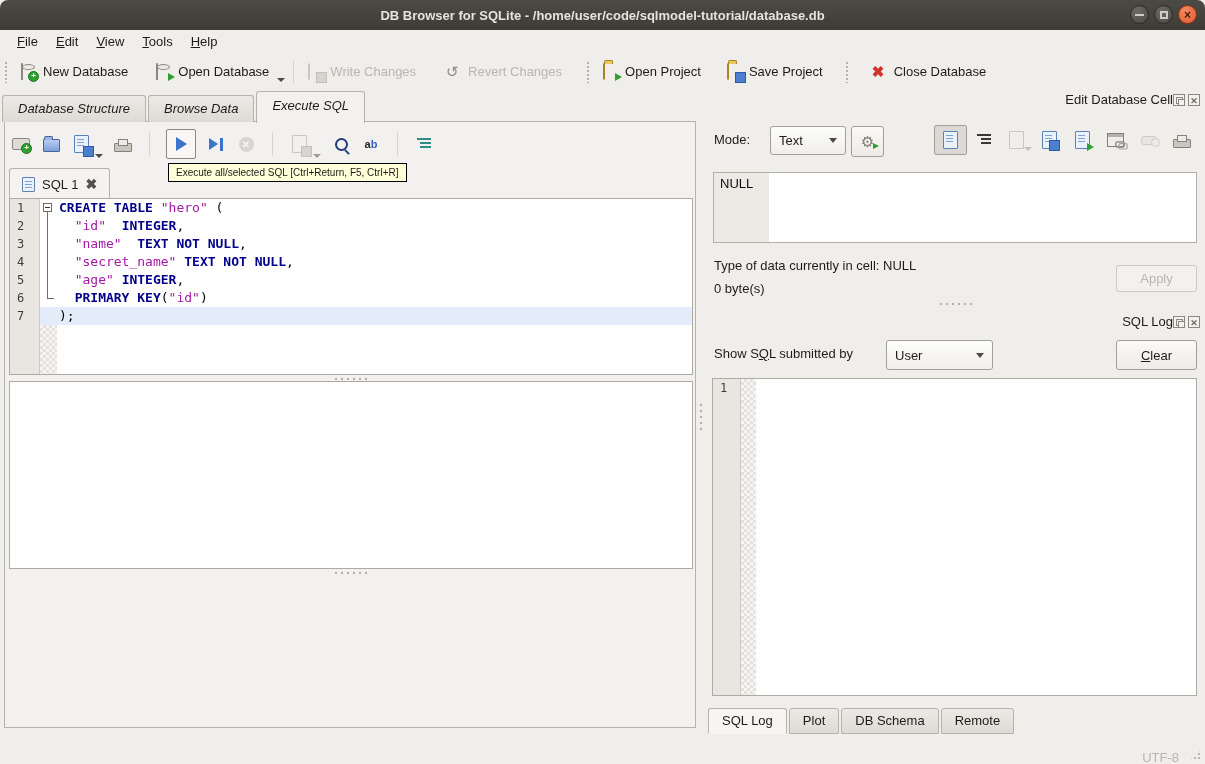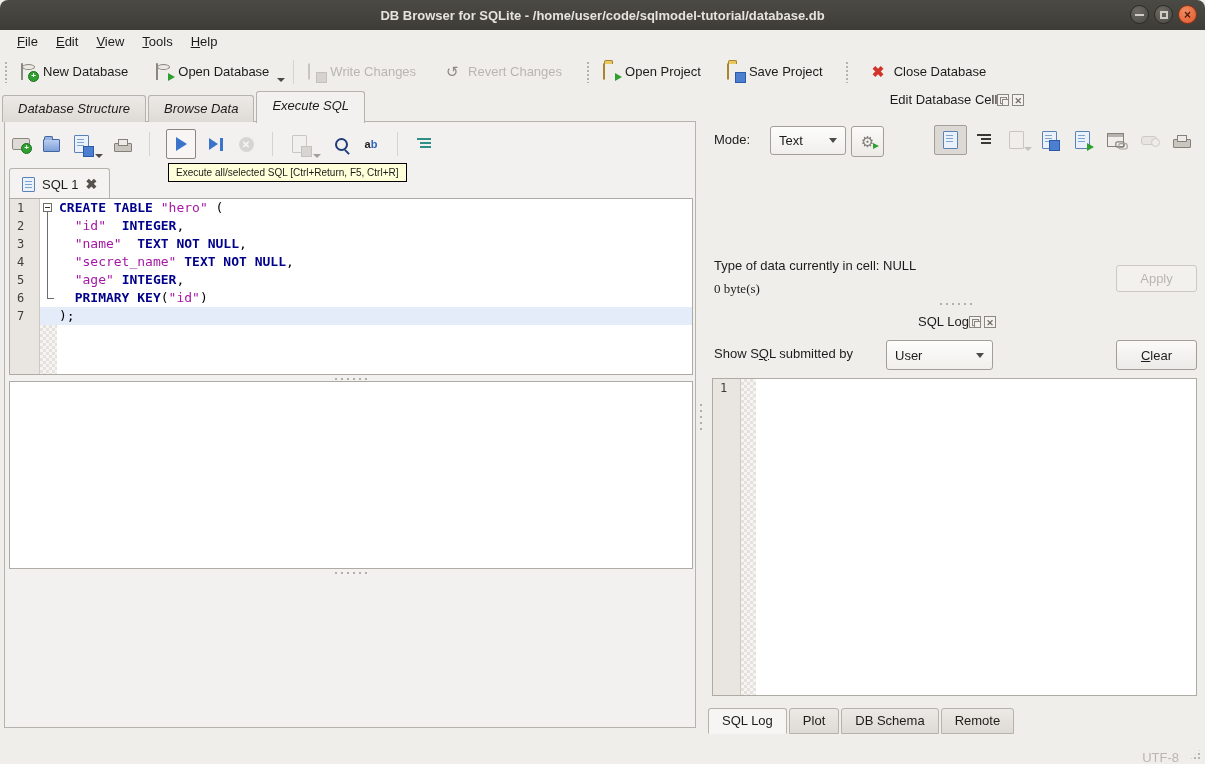--- a/index.html
+++ b/index.html
@@ -81,21 +81,21 @@
   .belowdoc{display:flex;height:51px;}
   .belowdoc .g1{width:30px;background:#e9e6e2;border-right:1px solid #cdc9c3;box-sizing:border-box;}
   .checker{background-image:linear-gradient(45deg,#e5e2de 25%,transparent 25%,transparent 75%,#e5e2de 75%),linear-gradient(45deg,#e5e2de 25%,transparent 25%,transparent 75%,#e5e2de 75%);background-size:6px 6px;background-position:0 0,3px 3px;background-color:#f7f5f3;}
   .belowdoc .g2{width:17px;}
   .hsplit{position:absolute;left:0;right:0;height:5px;display:flex;align-items:center;justify-content:center;}
   .hdots{width:34px;height:4px;background-image:radial-gradient(circle,#b2aea8 1px,transparent 1.3px);background-size:6px 4px;background-repeat:repeat-x;}
   .pane{position:absolute;left:4px;background:#fff;border:1px solid #aeaaa4;box-sizing:border-box;}
   .results-text{font-family:"DejaVu Sans Mono",monospace;font-size:13px;color:#84817c;padding:7px 9px;}
   
   .rightpanel{position:absolute;left:706px;top:90px;width:499px;height:644px;}
-  .dockheader{position:absolute;left:8px;right:5px;display:flex;align-items:center;justify-content:center;}
+  .dockheader{position:absolute;left:8px;right:5px;display:flex;align-items:center;justify-content:flex-end;}
   .dockbtns{display:flex;gap:3px;}
   .dkb{width:12px;height:12px;border:1px solid #8a8680;color:#6f6b66;font:bold 9px/12px "Liberation Sans",sans-serif;text-align:center;position:relative;background:#f4f2ef;box-sizing:border-box;}
   .dkb.float::before{content:"";position:absolute;left:2px;top:2px;width:5px;height:5px;border:1px solid #8a8680;background:#f4f2ef;}
   .dkb.float::after{content:"";position:absolute;left:4px;top:4px;width:5px;height:5px;border:1px solid #8a8680;background:#f4f2ef;}
   .modelabel{position:absolute;left:8px;top:42px;}
   .combo{position:absolute;display:flex;align-items:center;justify-content:space-between;background:linear-gradient(#fdfdfc,#f1efec);border:1px solid #a39f98;border-radius:3px;padding:0 8px;box-sizing:border-box;}
   .combo .arr{width:0;height:0;border-left:4px solid transparent;border-right:4px solid transparent;border-top:5px solid #4e4b46;margin-left:8px;}
   .gearbtn{position:absolute;left:145px;top:36px;width:31px;height:29px;border:1px solid #a39f98;border-radius:3px;background:linear-gradient(#fbfaf8,#eceae6);display:flex;align-items:center;justify-content:center;}
   .gear{font-size:15px;color:#7f7b76;line-height:1;position:relative;}
   .celltools{position:absolute;left:228px;top:35px;display:flex;}
@@ -328,23 +328,27 @@
         <span class="chain" style="position:absolute;right:4px;bottom:5px;transform:scale(.6);"></span>
       </div>
     <div class="slot disab">
         <span class="nullpill"></span>
       </div>
     <div class="slot">
         <span class="printer"></span>
       </div>
   </div>
 
+  <div class="nullbox">
+    <span class="stripe"></span>
+    <span class="val">NULL</span>
+  </div>
 
   <div class="infoline" style="top:168px;">Type of data currently in cell: NULL</div>
-  <div class="infoline" style="top:191px;font-family:Liberation Serif, serif;">0 byte(s)</div>
+  <div class="infoline" style="top:191px;">0 byte(s)</div>
   <div class="pushbtn disabled" style="left:410px;top:175px;width:81px;height:27px;">
     <span>Apply</span>
   </div>
 
   <div class="hsplit" style="top:211px;left:6px;right:8px;">
       <div class="hdots"></div>
     </div>
 
   <div class="dockheader" style="top:224px;">
     <span>SQL Log</span>

